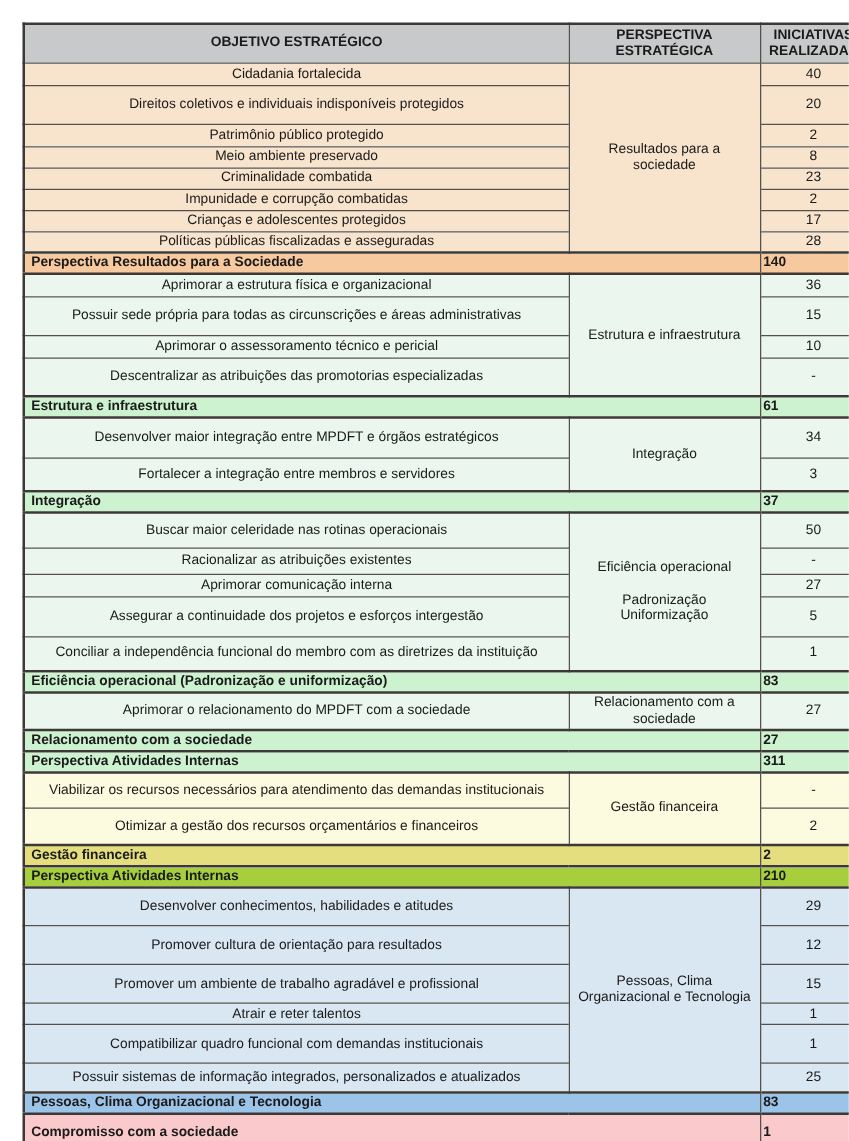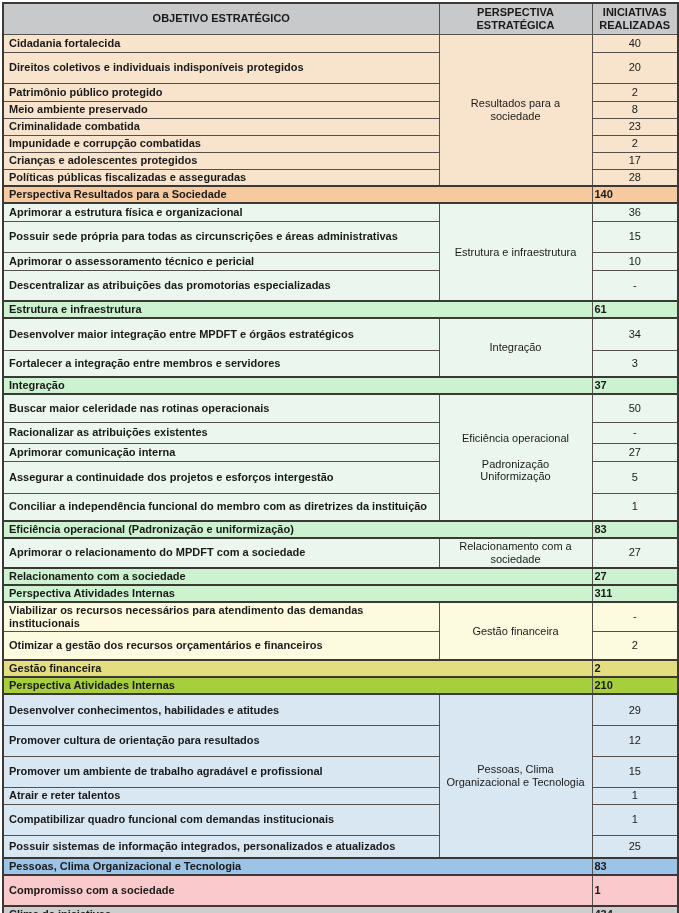--- a/index.html
+++ b/index.html
@@ -6,21 +6,21 @@
     margin: 0;
     padding: 0;
     background: #ffffff;
     font-family: "Liberation Sans", sans-serif;
     color: #1a1a1a;
   }
   .page {
     width: 679px;
     height: 913px;
     box-sizing: border-box;
-    padding: 2px;
+    padding: 18px;
     background: #ffffff;
   }
   table.strategic {
     border-collapse: collapse;
     table-layout: fixed;
     width: 675px;
     border: 2px solid var(--border_strong);
     font-size: 11px;
     line-height: 1.18;
   }
@@ -31,21 +31,21 @@
     overflow: hidden;
     box-sizing: border-box;
   }
   thead tr { height: 31px; }
   th {
     background: var(--header);
     font-weight: 700;
     text-align: center;
     font-size: 11px;
   }
-  td.obj  { font-weight: 700; text-align: left; }
+  td.obj  { font-weight: 400; text-align: center; }
   td.pers { font-weight: 400; text-align: center; background: inherit; }
   td.val  { font-weight: 400; text-align: center; padding: 1px 2px; }
   tr.sum-row td {
     font-weight: 700;
     text-align: left;
     border-top: 2px solid var(--border_strong);
     border-bottom: 2px solid var(--border_strong);
   }
   .pline { display: block; }
   .pline.gap { margin-top: 13px; }

